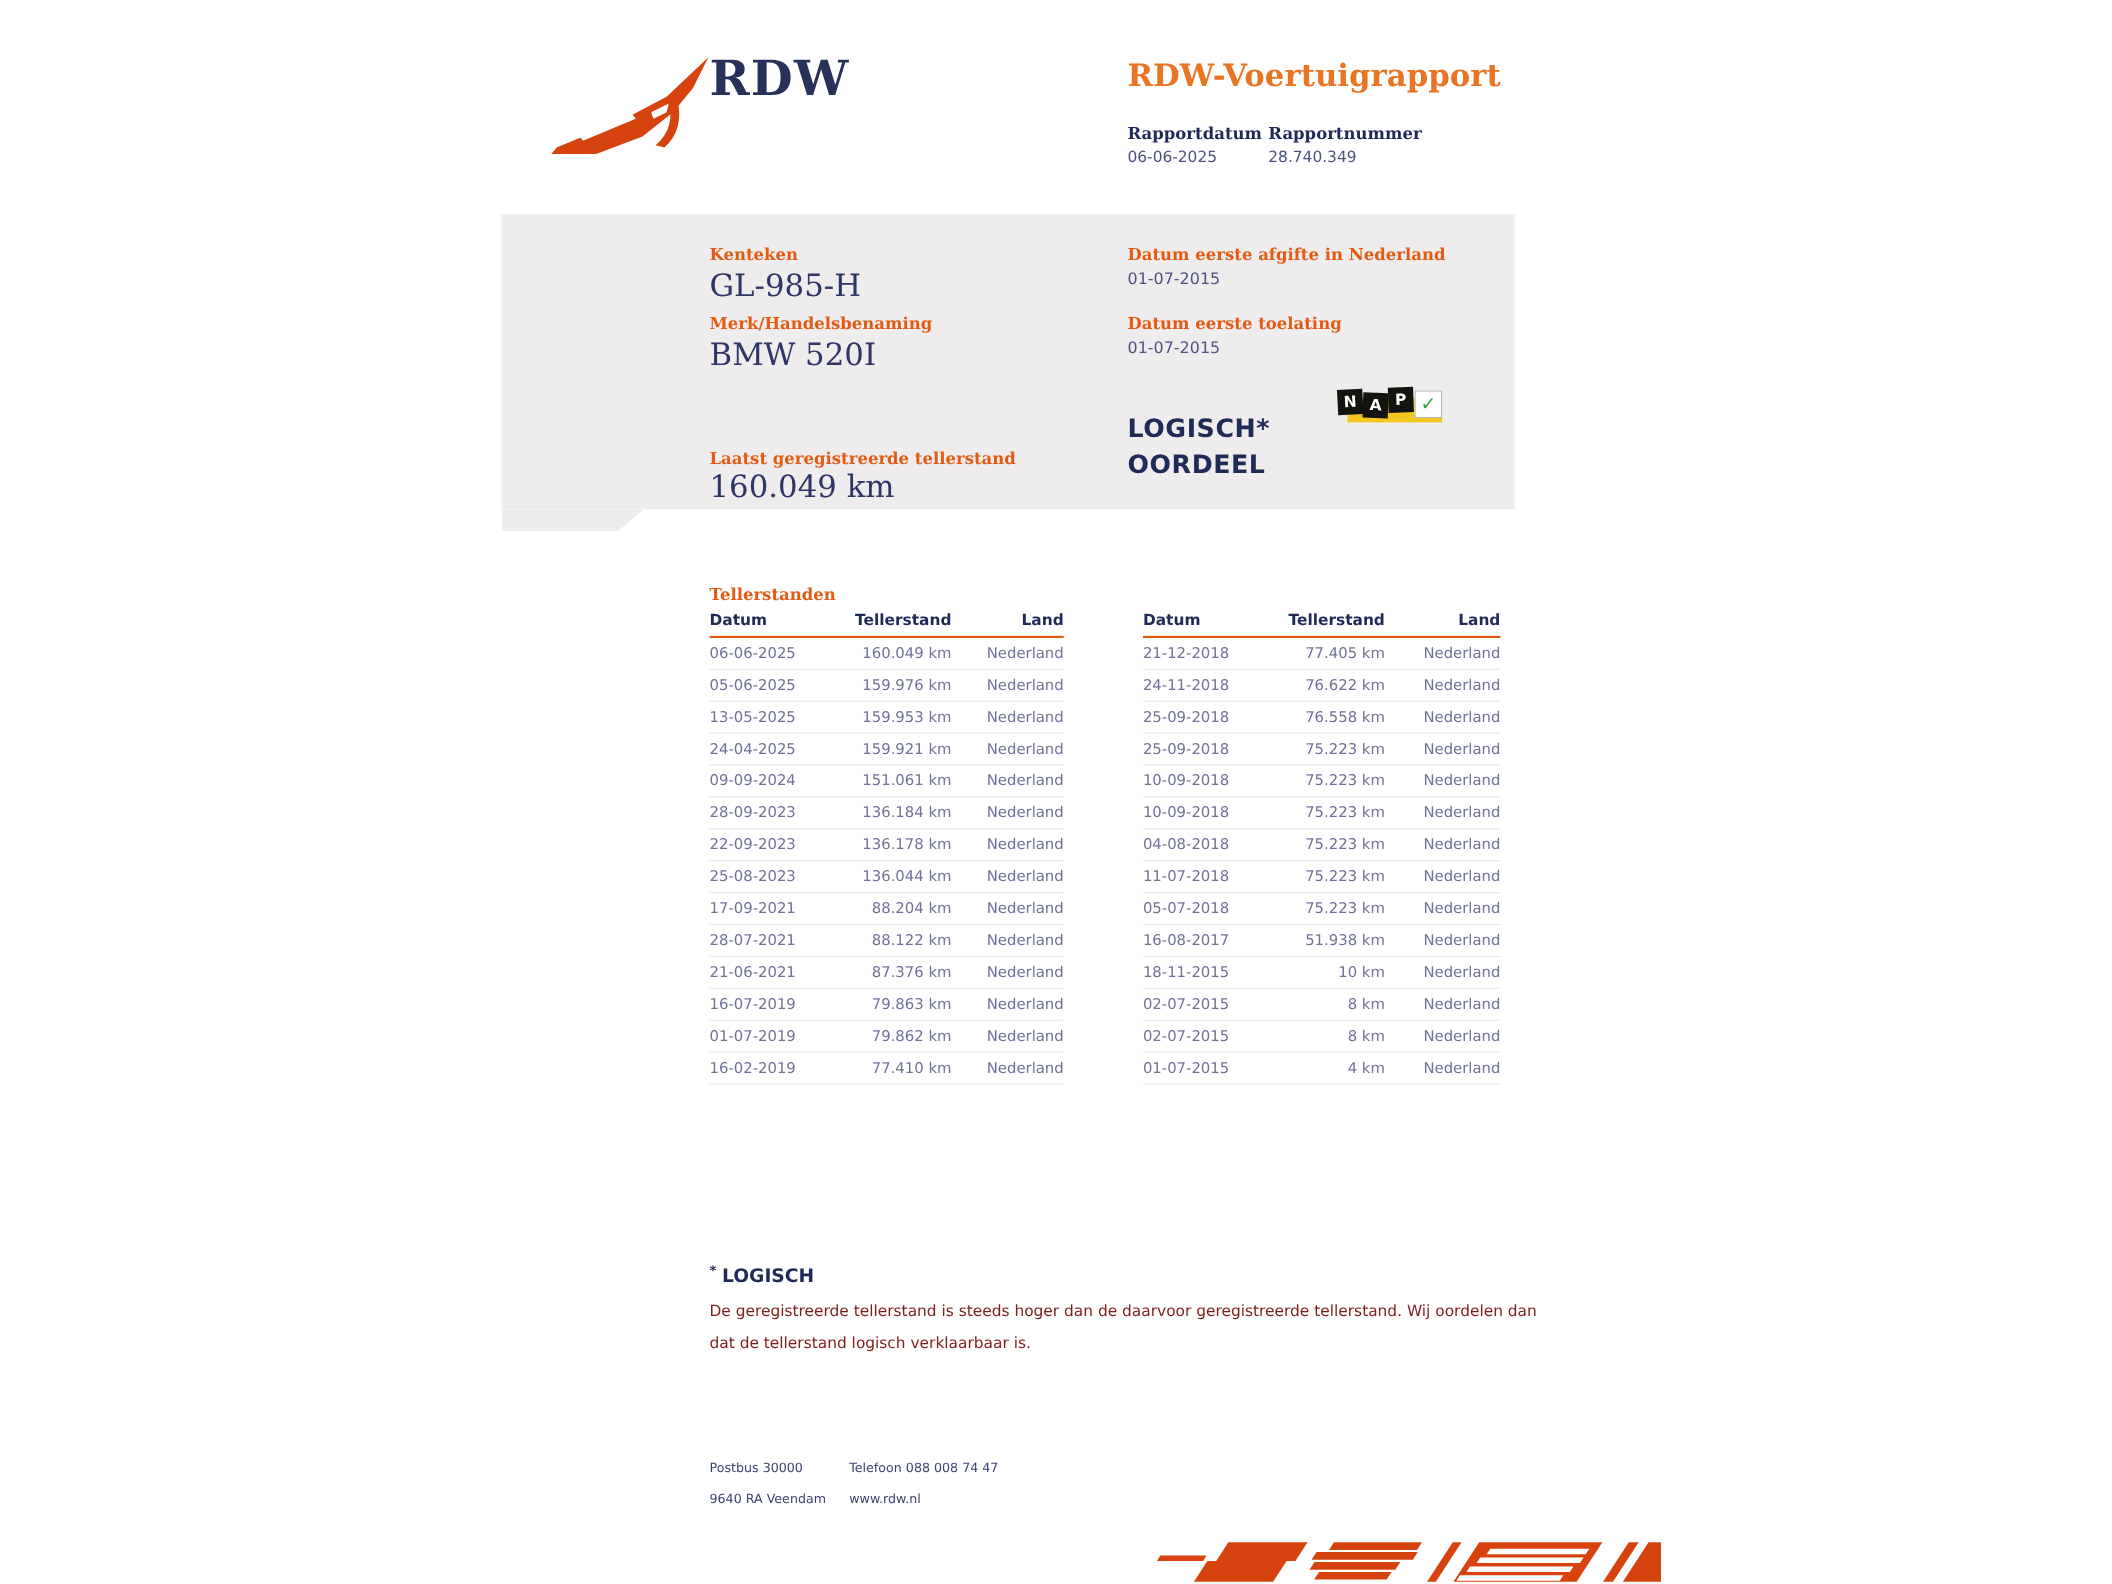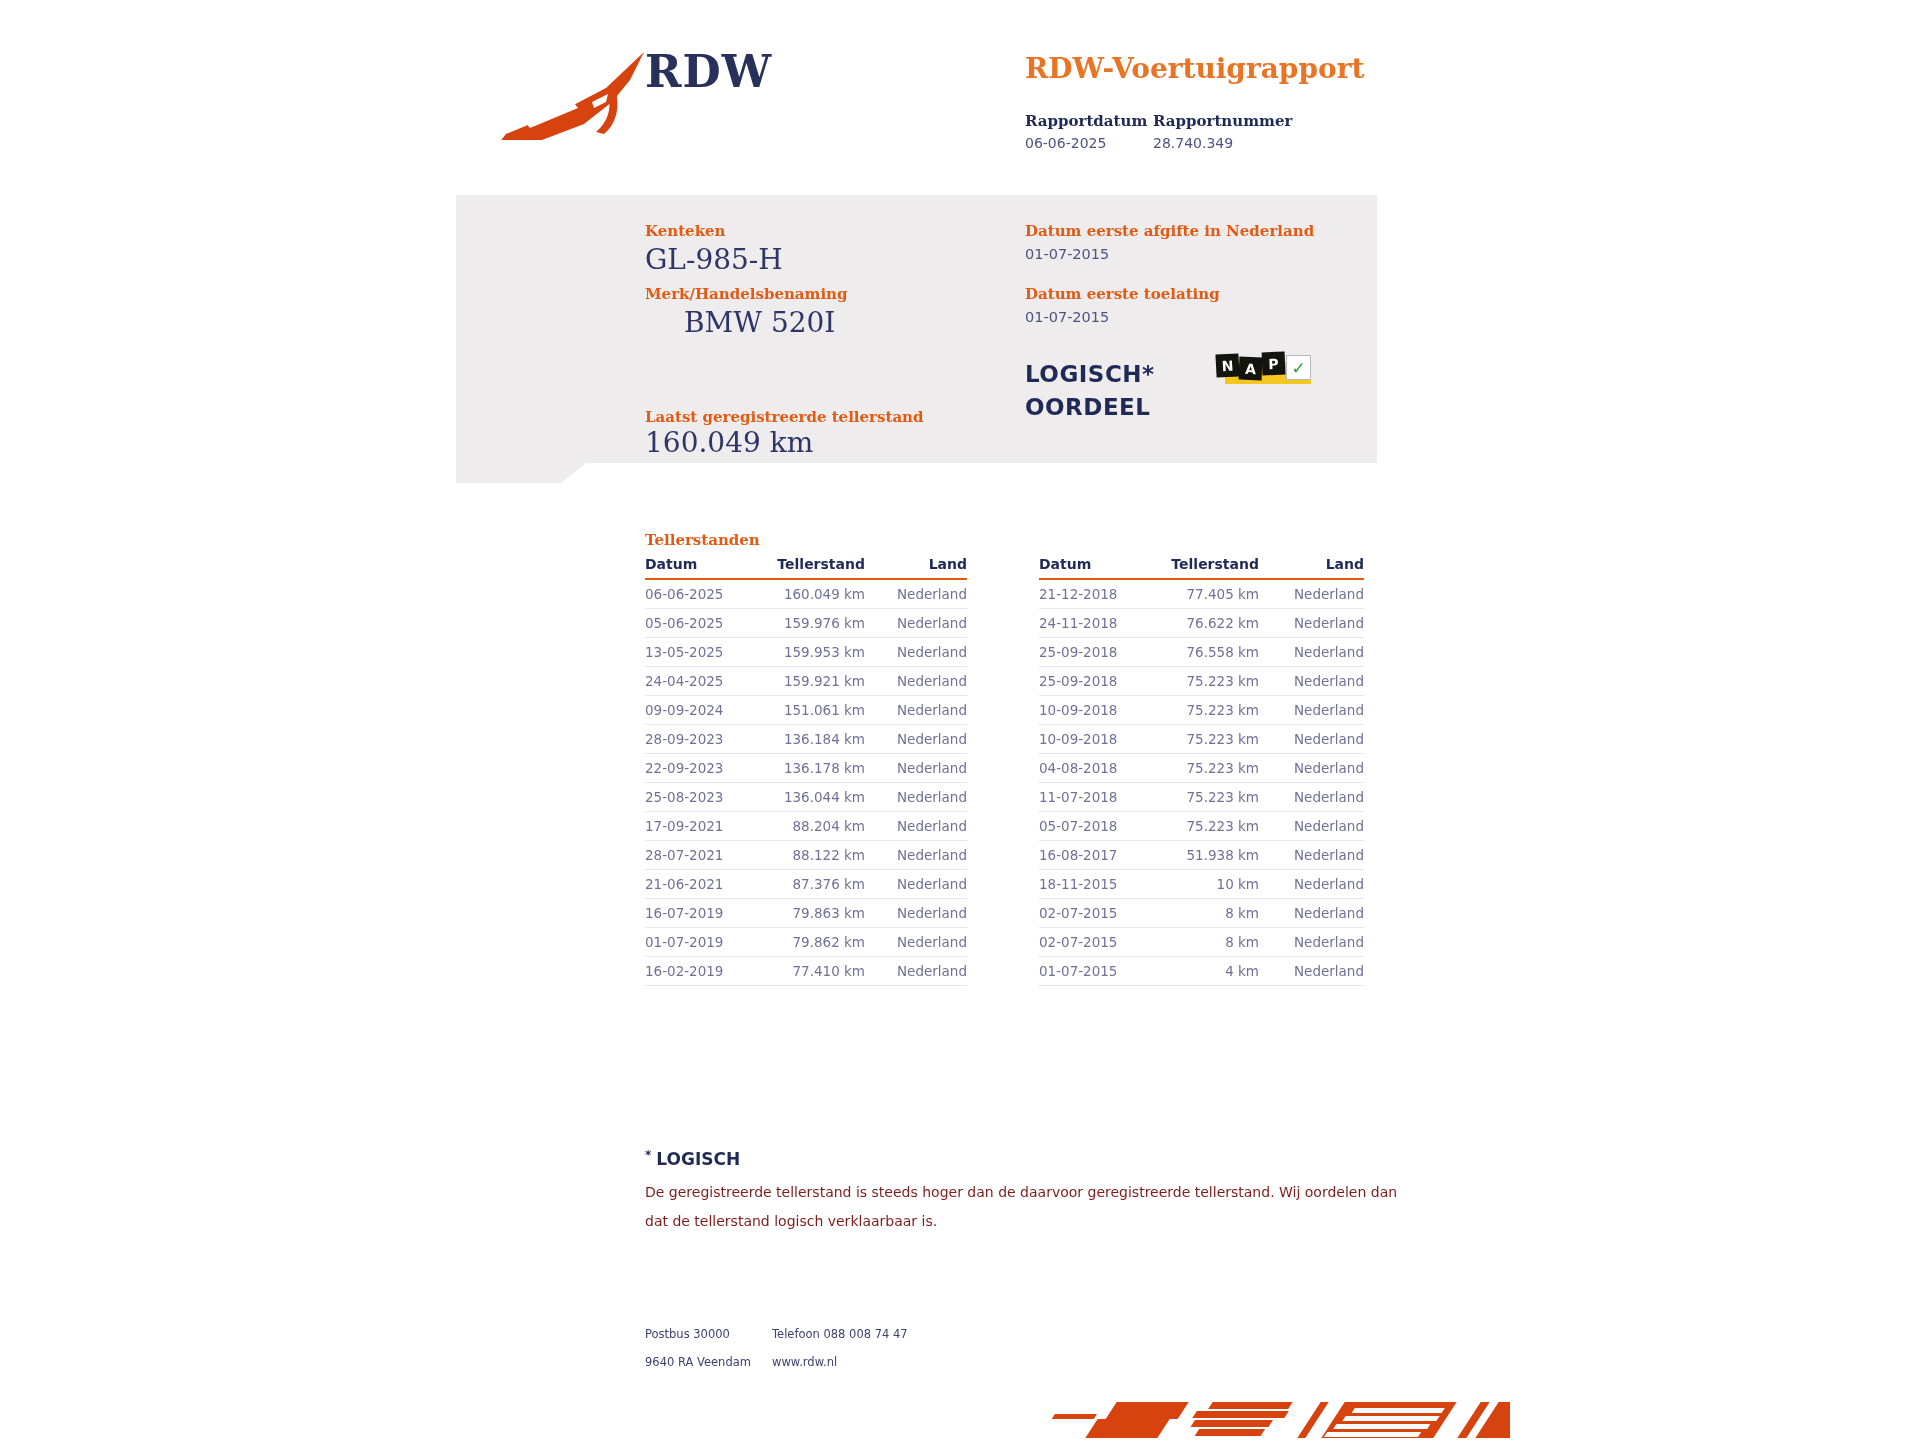--- a/index.html
+++ b/index.html
@@ -15,21 +15,21 @@
   .meta-label{font-family:"DejaVu Serif", serif;font-weight:bold;font-size:15px;color:#1f2a57;}
   .meta-value{font-size:14px;color:#4d5380;}
 
   
   .card{left:456px;top:195px;width:921px;height:268px;background:#efeced;}
   .card-tab{left:456px;top:463px;width:130px;height:20px;background:#efeced;
             clip-path:polygon(0 0,100% 0,81% 100%,0 100%);}
   .field-label{font-family:"DejaVu Serif", serif;font-weight:bold;font-size:15px;color:#e35b13;}
   .field-value-serif{font-family:"DejaVu Serif", serif;font-size:28px;color:#2e3567;}
   .field-value-sans{font-size:14.5px;color:#4d5380;}
-  .verdict{font-weight:bold;font-size:23px;color:#1f2a57;line-height:33px;letter-spacing:.5px;}
+  .verdict{font-weight:bold;font-size:23px;color:#1f2a57;line-height:33px;letter-spacing:.5px;margin-top:16px;}
 
   
   .nap{left:1216px;top:348px;width:100px;height:46px;}
   .nap-bar{position:absolute;left:9px;top:14px;width:86px;height:22px;background:#f3c71f;}
   .nap-tile{position:absolute;width:23px;height:23px;background:#14140f;color:#ffffff;
             font-weight:bold;font-size:14px;display:flex;align-items:center;justify-content:center;}
   .nap-check{position:absolute;width:23px;height:23px;background:#ffffff;border:1px solid #b9b9b9;
              color:#2f9e41;font-weight:bold;font-size:17px;display:flex;align-items:center;justify-content:center;}
 
   
@@ -69,21 +69,21 @@
   <div class="abs meta-label" style="left:1153px;top:112px;">Rapportnummer</div>
   <div class="abs meta-value" style="left:1025px;top:135px;">06-06-2025</div>
   <div class="abs meta-value" style="left:1153px;top:135px;">28.740.349</div>
 
   <div class="abs card"></div>
   <div class="abs card-tab"></div>
 
   <div class="abs field-label" style="left:645px;top:222px;">Kenteken</div>
   <div class="abs field-value-serif" style="left:645px;top:243px;">GL-985-H</div>
   <div class="abs field-label" style="left:645px;top:285px;">Merk/Handelsbenaming</div>
-  <div class="abs field-value-serif" style="left:645px;top:306px;margin-left:39px;">BMW 520I</div>
+  <div class="abs field-value-serif" style="left:645px;top:306px;">BMW 520I</div>
 
   <div class="abs field-label" style="left:1025px;top:222px;">Datum eerste afgifte in Nederland</div>
   <div class="abs field-value-sans" style="left:1025px;top:246px;">01-07-2015</div>
   <div class="abs field-label" style="left:1025px;top:285px;">Datum eerste toelating</div>
   <div class="abs field-value-sans" style="left:1025px;top:309px;">01-07-2015</div>
 
   <div class="abs verdict" style="left:1025px;top:358px;">
     <div>LOGISCH*</div>
     <div>OORDEEL</div>
   </div>

